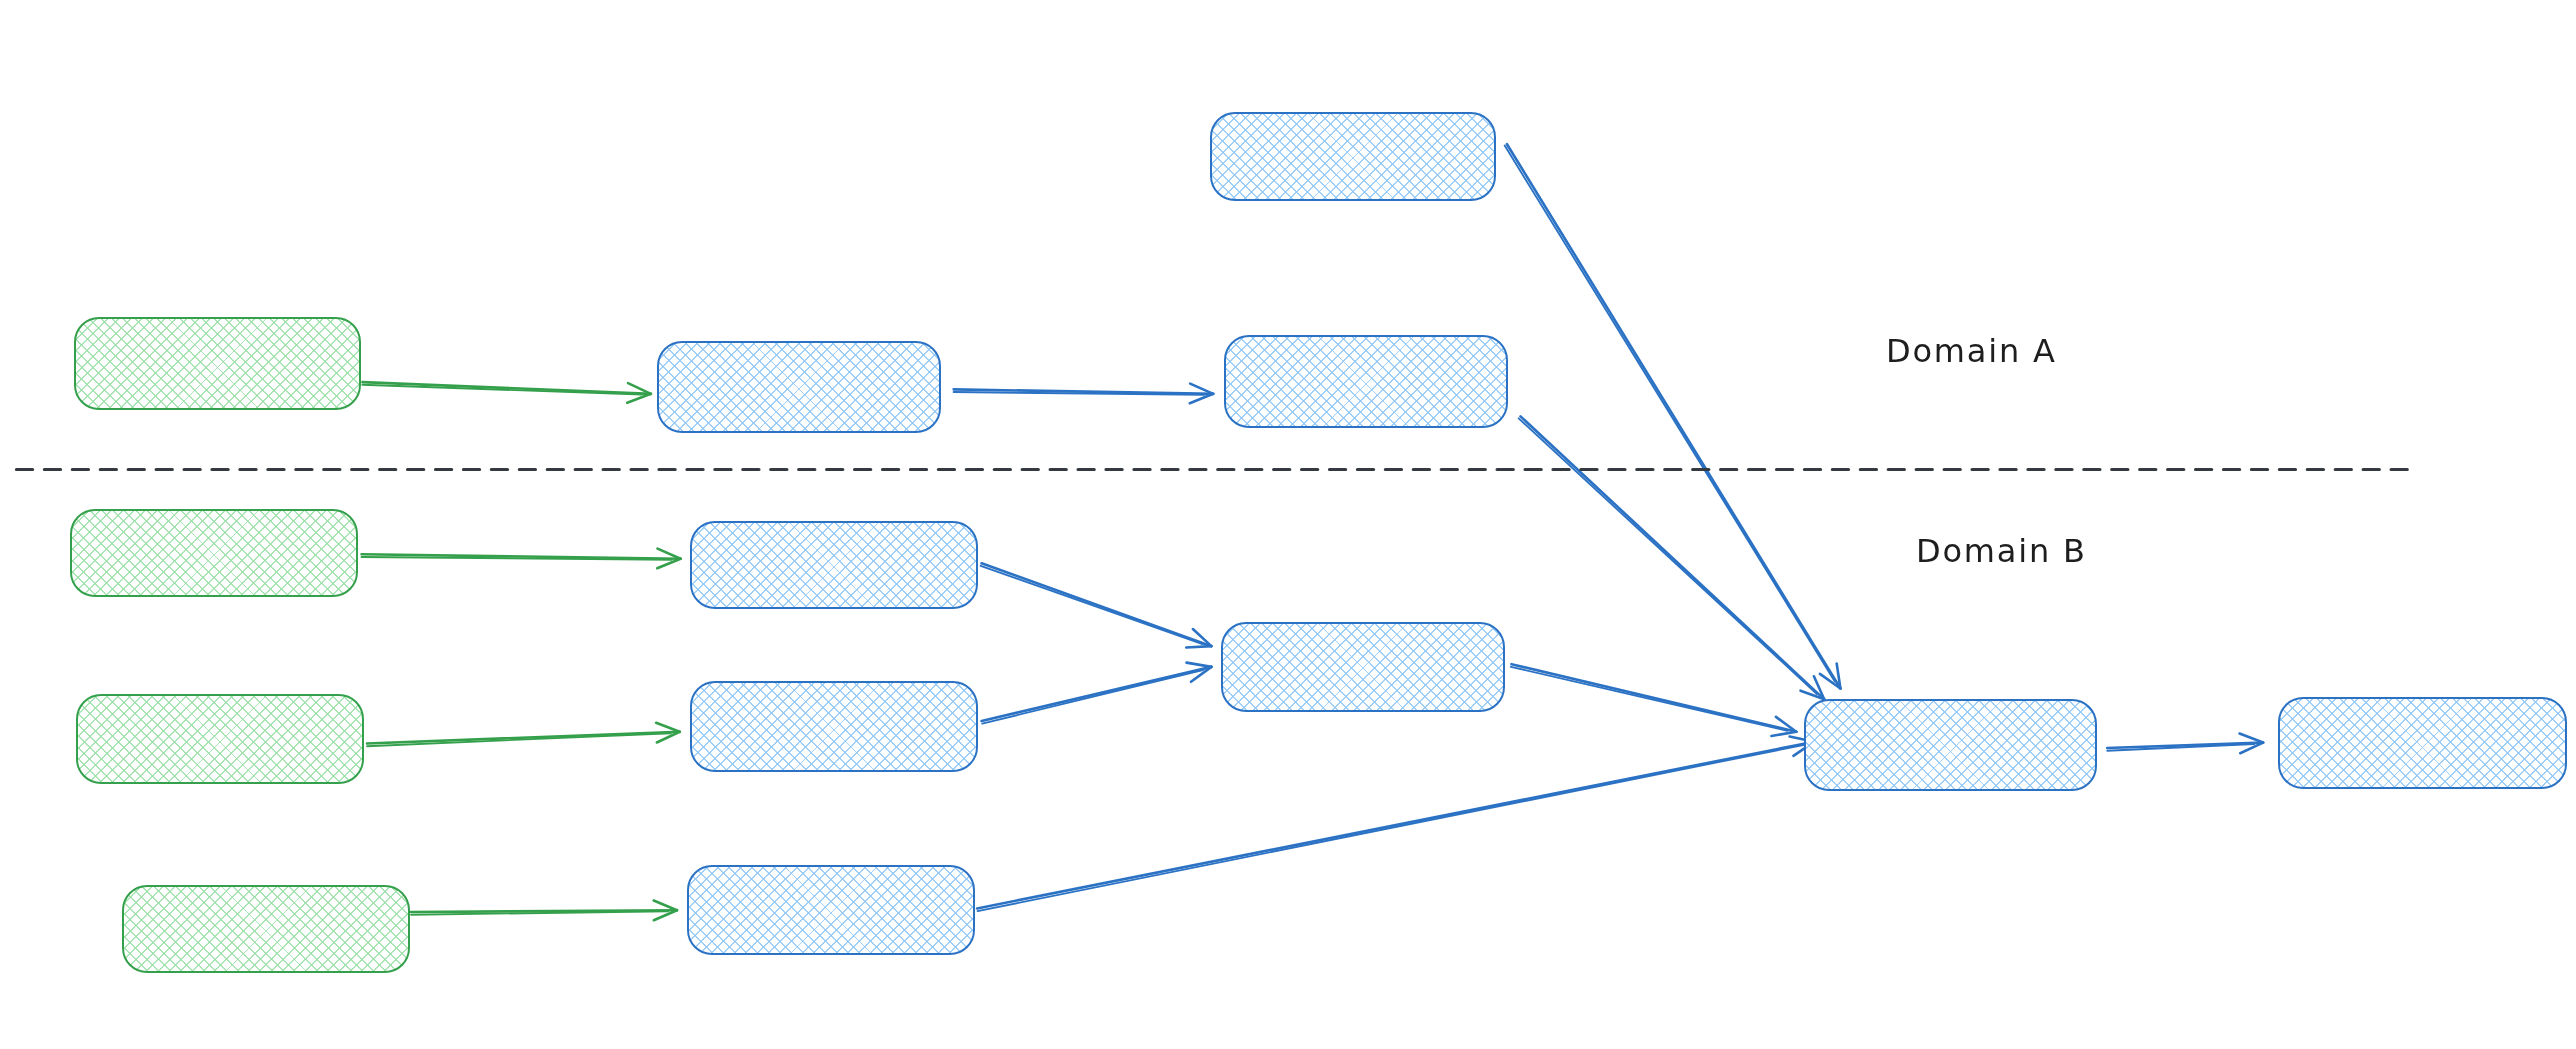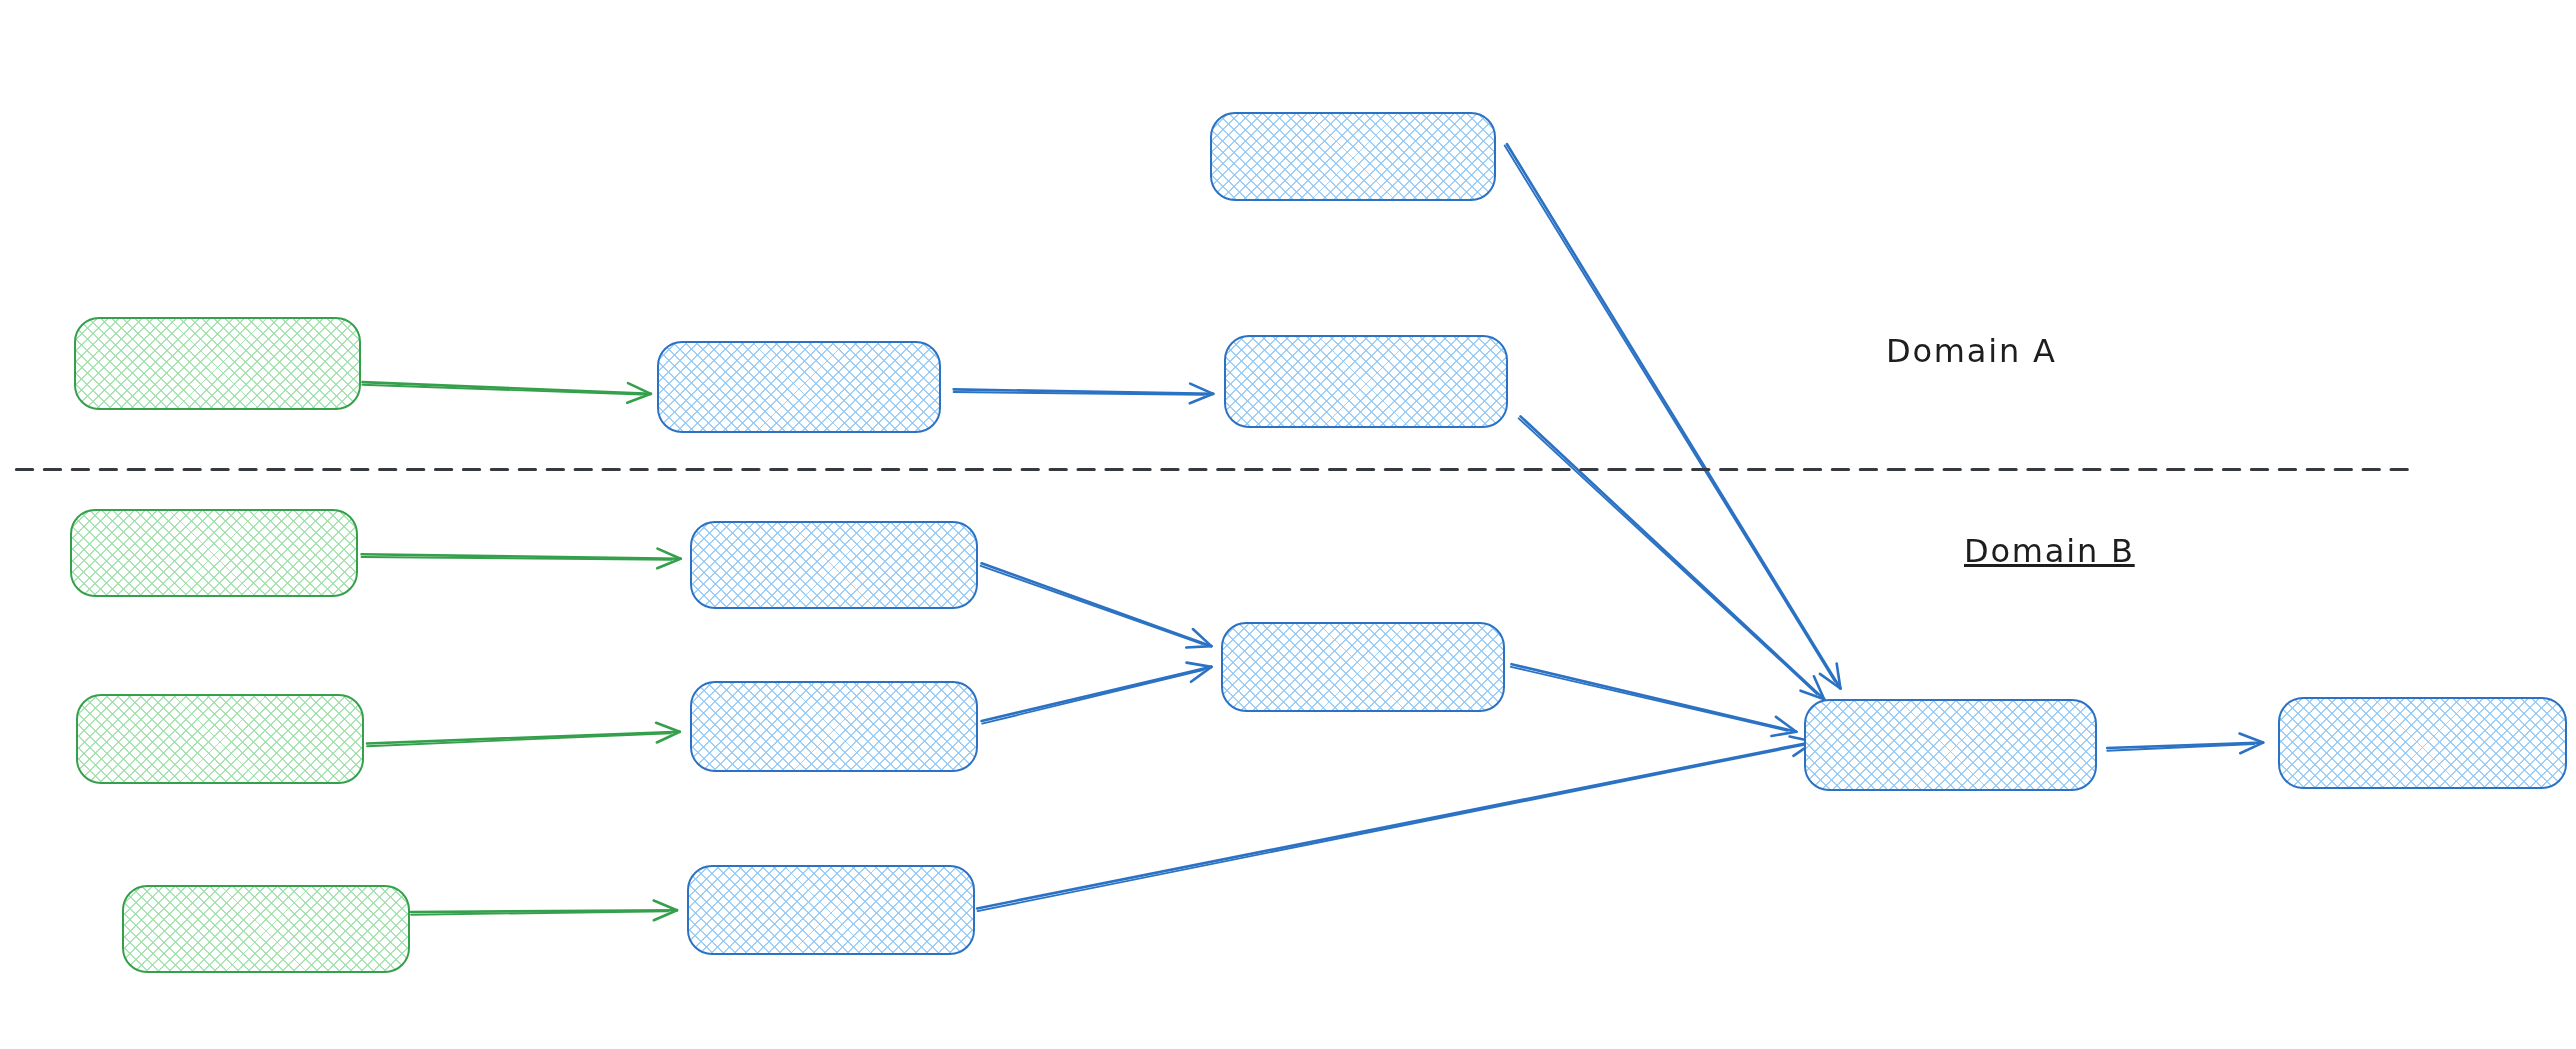--- a/index.html
+++ b/index.html
@@ -43,21 +43,21 @@
   .domain-label {
     position: absolute;
     color: #1e1e1e;
     font-size: 32px;
     font-weight: 500;
     letter-spacing: 1.8px;
     font-family: cursive, "DejaVu Sans", sans-serif;
     white-space: nowrap;
   }
   #label-domain-a { left: 1886px; top: 332px; }
-  #label-domain-b { left: 1964px; top: 532px; text-decoration: underline; }
+  #label-domain-b { left: 1916px; top: 532px; }
 </style>
 </head>
 <body>
 
 <div id="canvas">
   <svg id="edges-layer" width="2576" height="1049" viewBox="0 0 2858 1164" xmlns="http://www.w3.org/2000/svg">
       <g>
         <line x1="402" y1="424" x2="722" y2="437" stroke="#35a04c" stroke-width="2.9" stroke-linecap="round"></line>
         <line x1="401.878225446364" y1="426.9975274741171" x2="711.9595319314886" y2="437.7930958108601" stroke="#35a04c" stroke-width="2.1" stroke-linecap="round"></line>
         <line x1="722" y1="437" x2="695.7889491230469" y2="446.84788362673805" stroke="#35a04c" stroke-width="2.9" stroke-linecap="round"></line>

